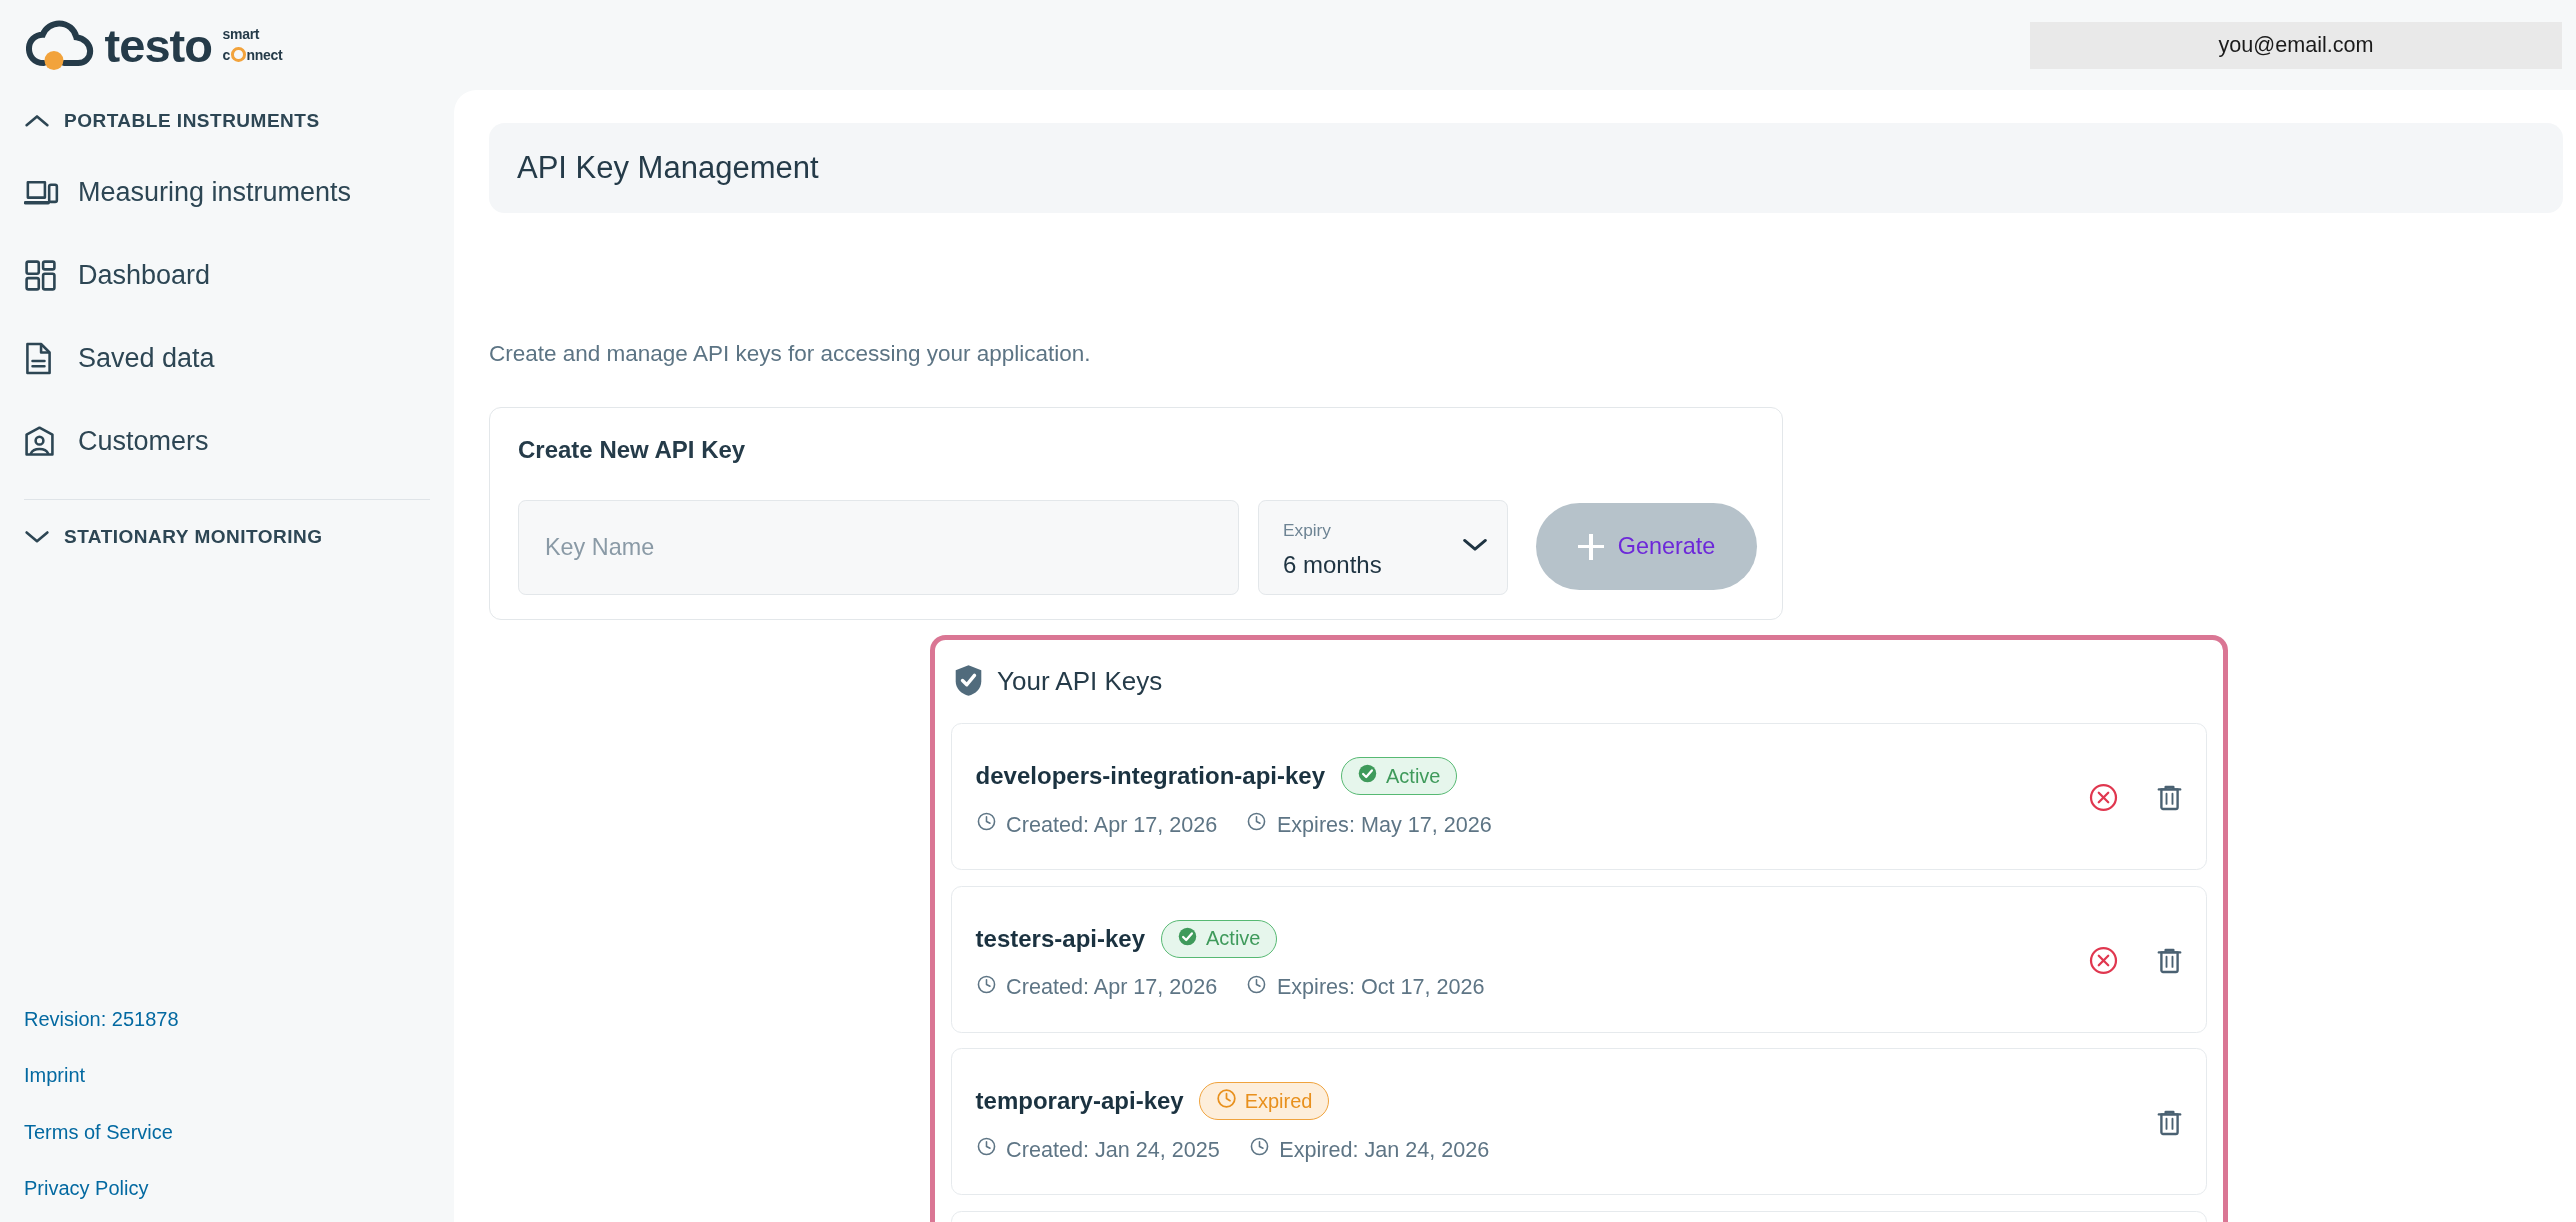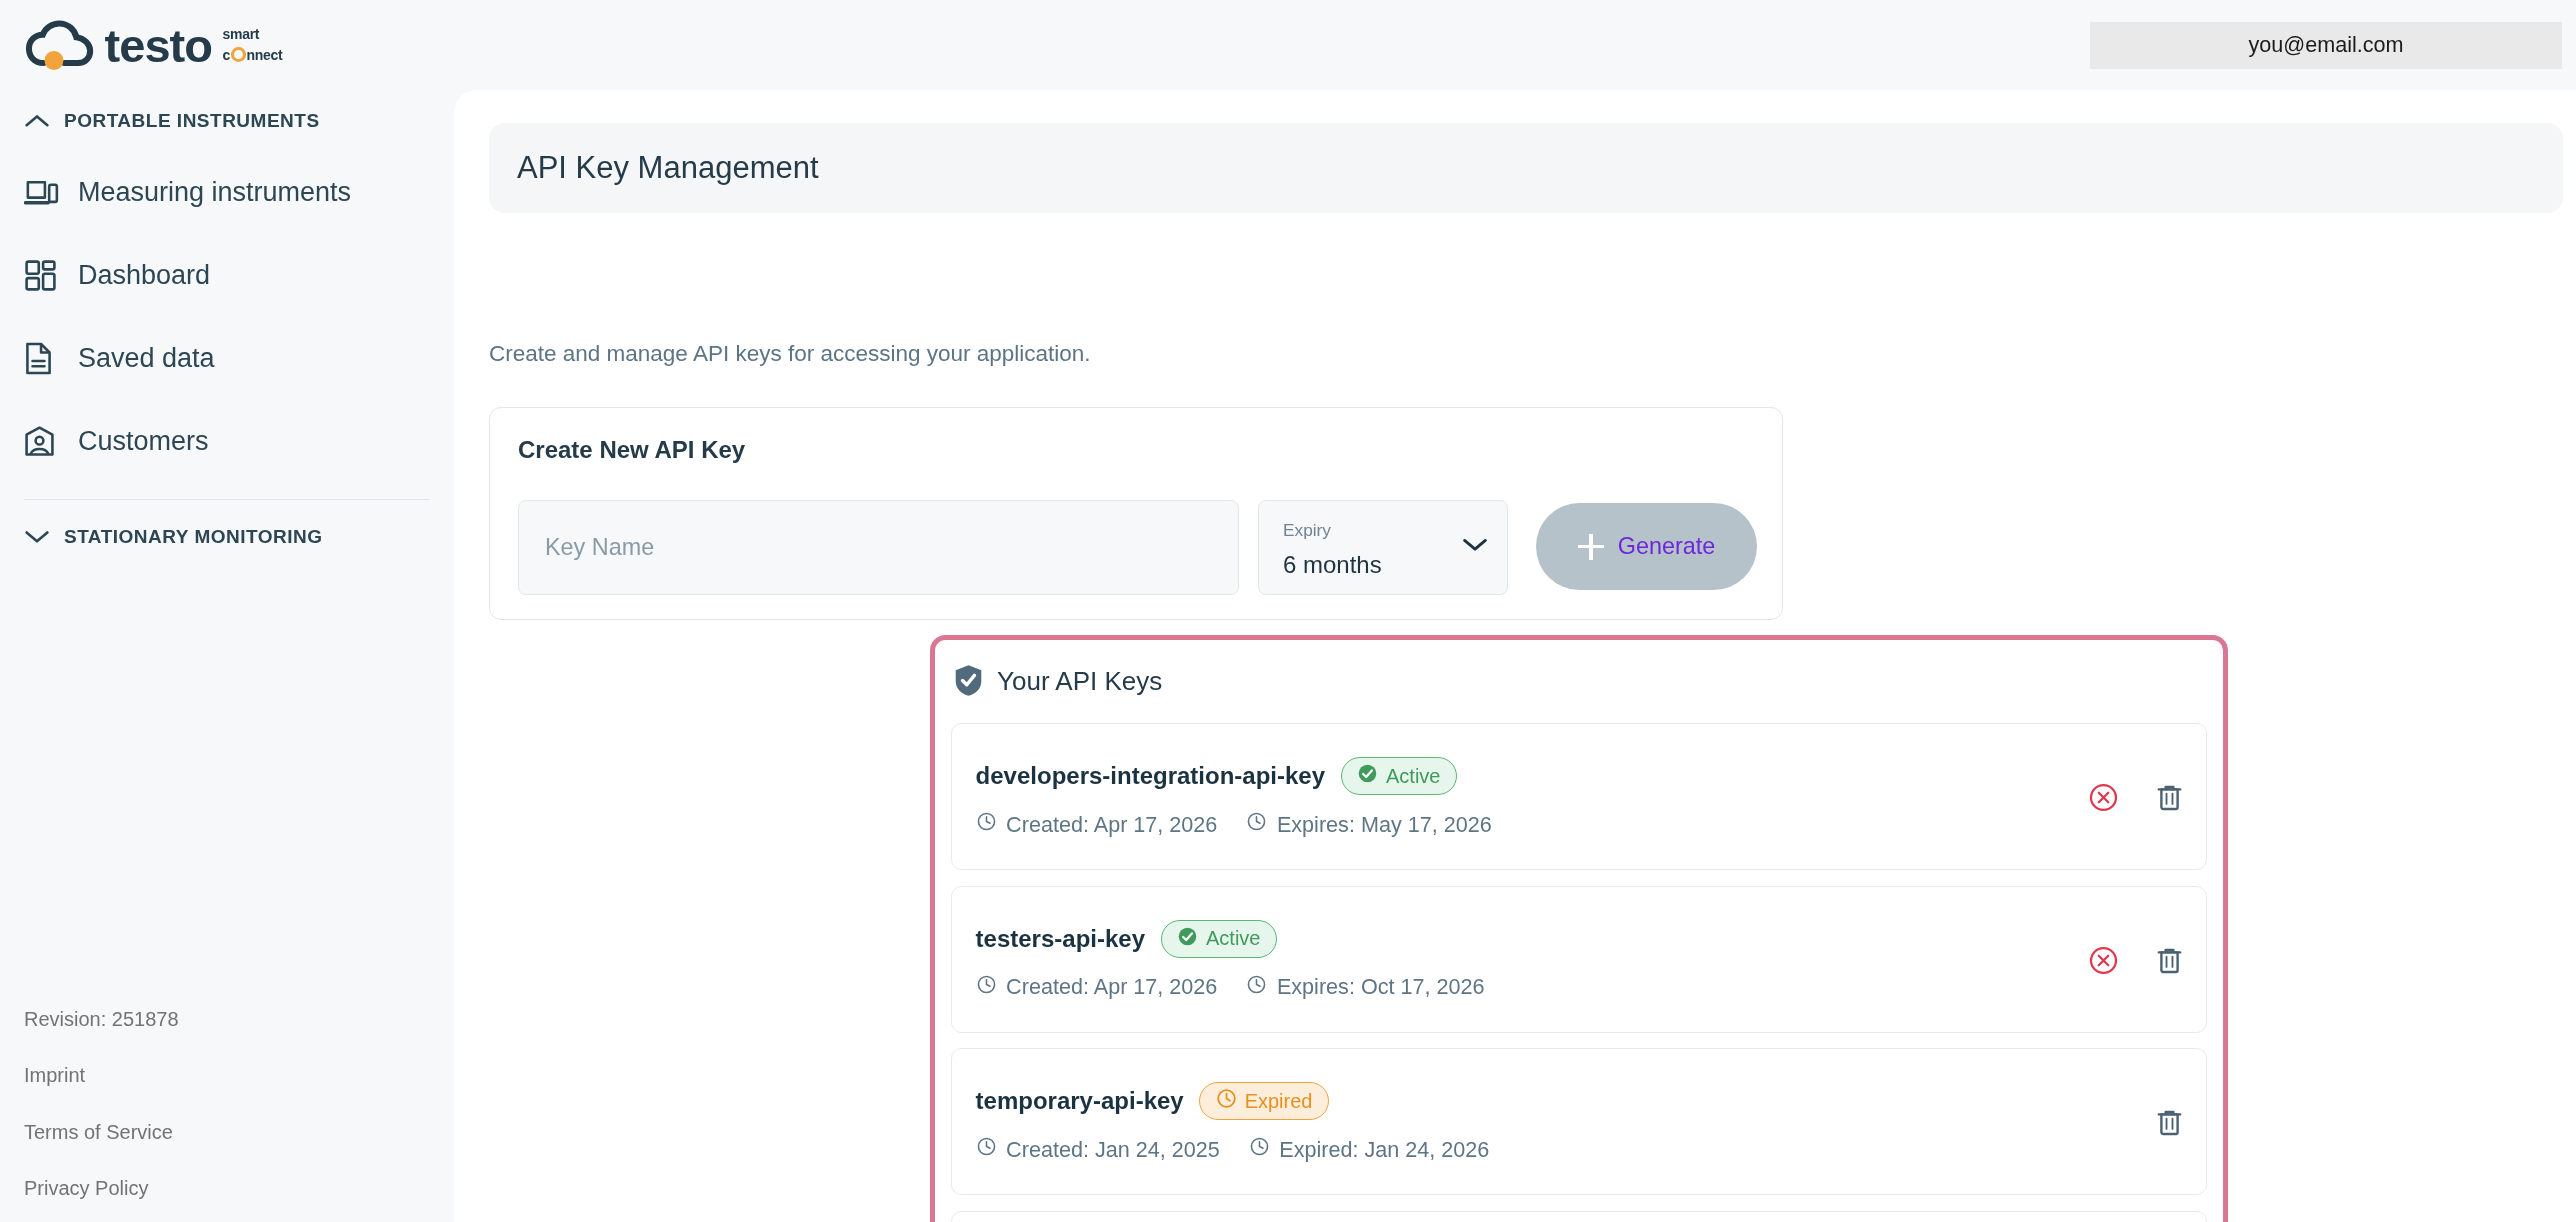--- a/index.html
+++ b/index.html
@@ -56,21 +56,21 @@
     border: 3.5px solid #f2a33c;
     border-radius: 50%;
     vertical-align: -1.7px;
     margin: 0 0.9px;
   }
 
   #account-badge {
     position: absolute;
     right: 14px;
     top: 21.6px;
-    width: 472px;
+    width: 532px;
     height: 47px;
     background: #e9e9e9;
     display: flex;
     align-items: center;
     justify-content: center;
     font-size: 21.6px;
     color: #1b1b1b;
   }
 
   
@@ -128,21 +128,21 @@
   }
 
   #sidebar-footer {
     position: absolute;
     left: 24px;
     bottom: 19px;
     width: 364px;
   }
   #sidebar-footer .fl {
     font-size: 20px;
-    color: #737373;
+    color: #0369a1;
     line-height: 28.6px;
     margin-bottom: 28px;
     cursor: pointer;
   }
   #sidebar-footer .fl:last-child { margin-bottom: 0; }
   #sidebar-footer .rev { cursor: default; }
 
   
   #main {
     position: absolute;

